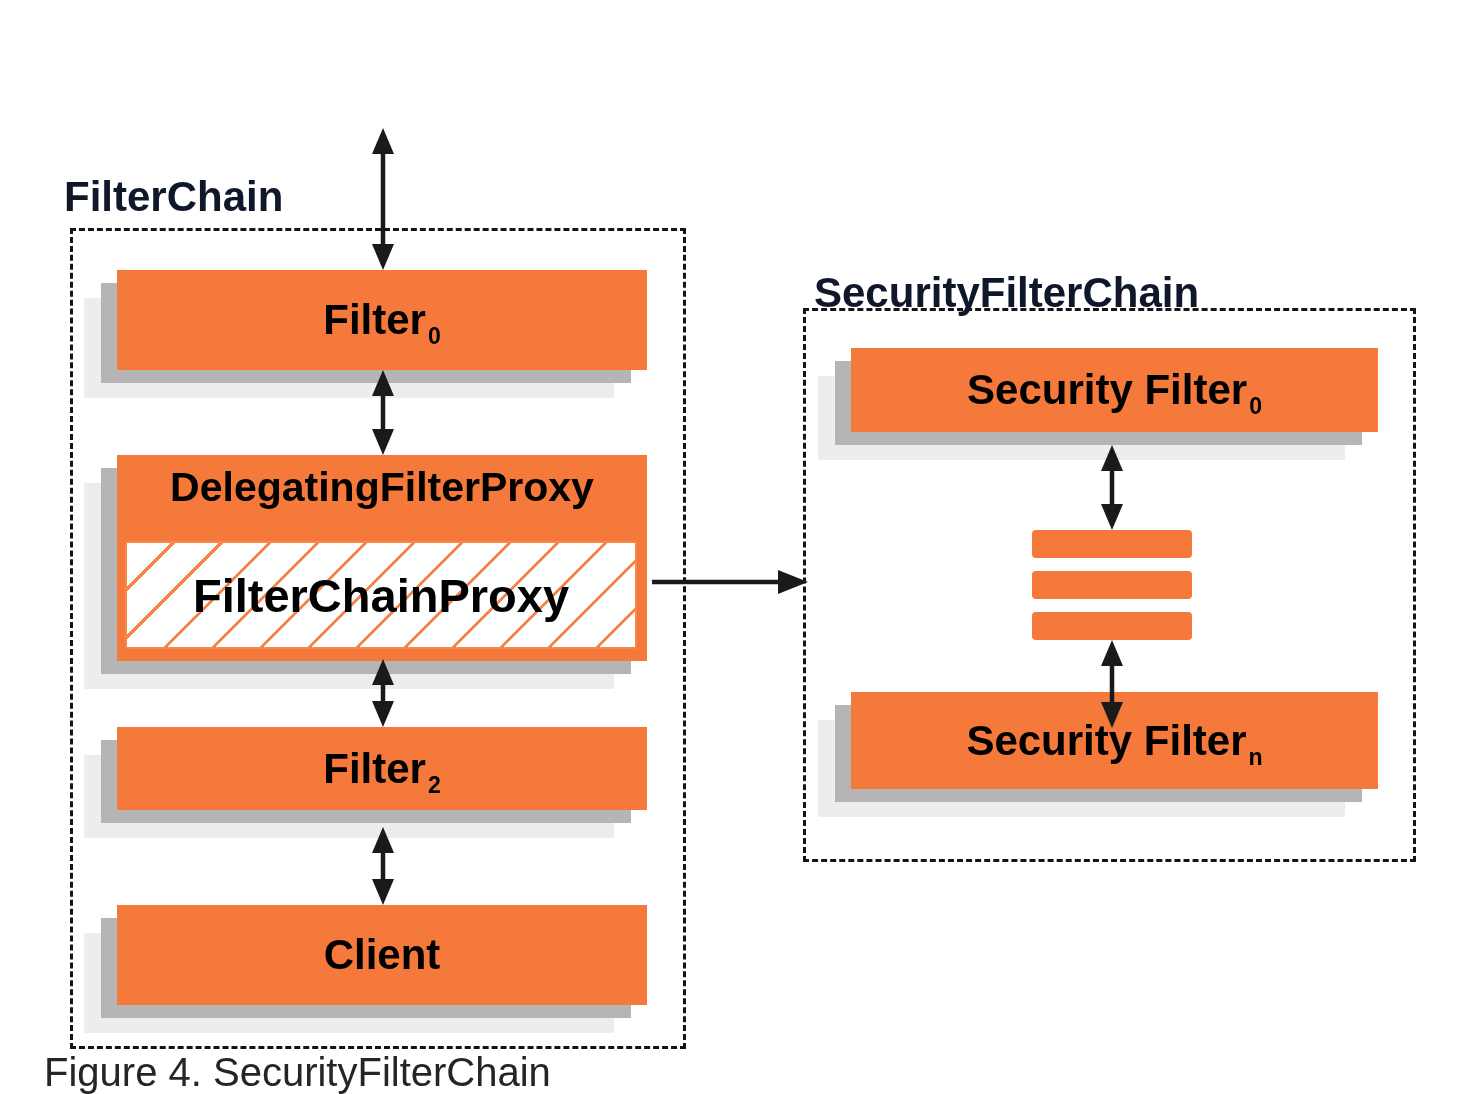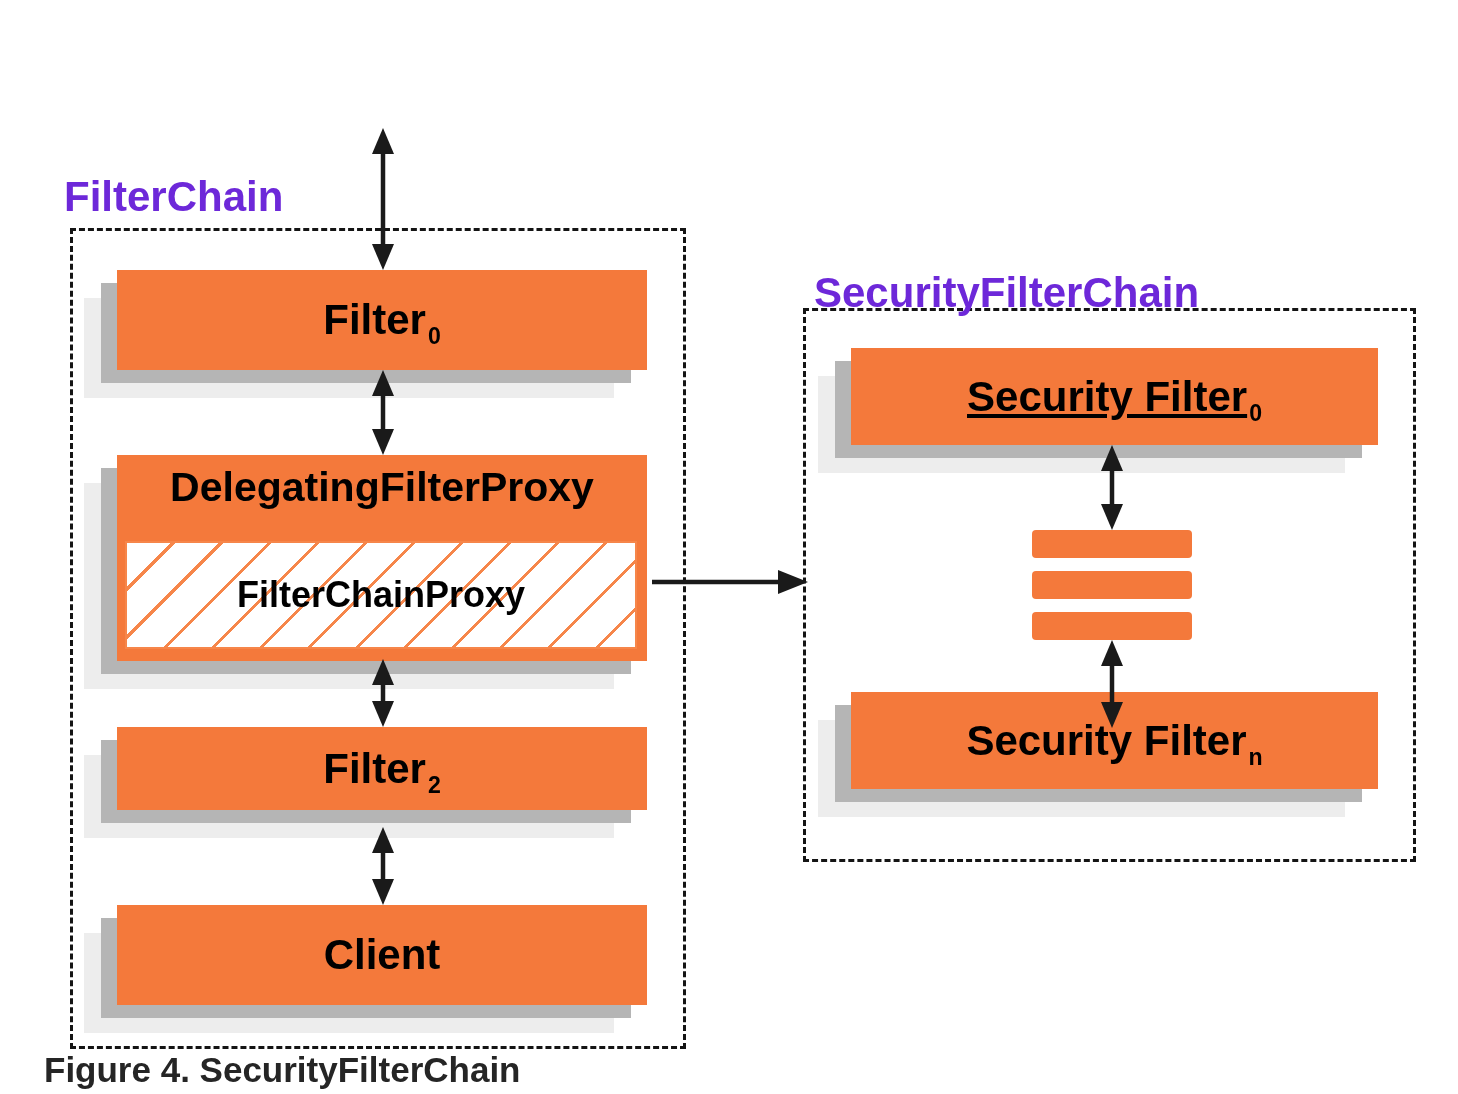--- a/index.html
+++ b/index.html
@@ -40,49 +40,49 @@
   }
   .dfp-title{
     margin-top:12px;font-weight:bold;font-size:41px;line-height:1;color:#000;
   }
   .hatch-box{
     position:absolute;left:8px;right:10px;top:86px;bottom:12px;
     background-color:#ffffff;
     background-image:repeating-linear-gradient(135deg, transparent 0px, transparent 31px, var(--hatch) 31px, var(--hatch) 34px);
     border:2px solid var(--hatch);
     display:flex;align-items:center;justify-content:center;
-    font-weight:bold;font-size:36px;color:#000;
+    font-weight:bold;font-size:47px;color:#000;
   }
   .filter2{left:117px;top:727px;width:530px;height:83px;}
   .servlet{left:117px;top:905px;width:530px;height:100px;}
 
-  .secf0{left:851px;top:348px;width:527px;height:97px;text-decoration:underline;}
+  .secf0{left:851px;top:348px;width:527px;height:84px;}
   .secfn{left:851px;top:692px;width:527px;height:97px;}
 
   .bar{
     position:absolute;left:1032px;width:160px;height:28px;
     background:var(--orange);border-radius:4px;
   }
   .bar.b1{top:530px;} .bar.b2{top:571px;} .bar.b3{top:612px;}
 
   .dashed{
     position:absolute;border:3px dashed #141414;background:transparent;
   }
   .fc-box{left:70px;top:228px;width:610px;height:815px;}
   .sfc-box{left:803px;top:308px;width:607px;height:548px;}
 
   .section-title{
-    position:absolute;font-weight:bold;font-size:42px;color:#6d28d9;line-height:1;white-space:nowrap;
+    position:absolute;font-weight:bold;font-size:42px;color:#0f172a;line-height:1;white-space:nowrap;
   }
   .fc-title{left:64px;top:176px;}
   .sfc-title{left:814px;top:252px;margin-top:20px;}
 
   .figure-caption{
     position:absolute;left:44px;top:1050px;
-    font-weight:bold;font-size:35px;color:var(--caption);white-space:nowrap;
+    font-weight:normal;font-size:40px;color:var(--caption);white-space:nowrap;
   }
 
   sub{
     font-size:0.55em;font-weight:bold;line-height:0;
     vertical-align:-0.45em;margin-left:2px;
   }
 
   svg.arrows{position:absolute;inset:0;pointer-events:none;}
   svg.arrows line{stroke:var(--ink);stroke-width:4.5;}
   svg.arrows polygon{fill:var(--ink);stroke:none;}

